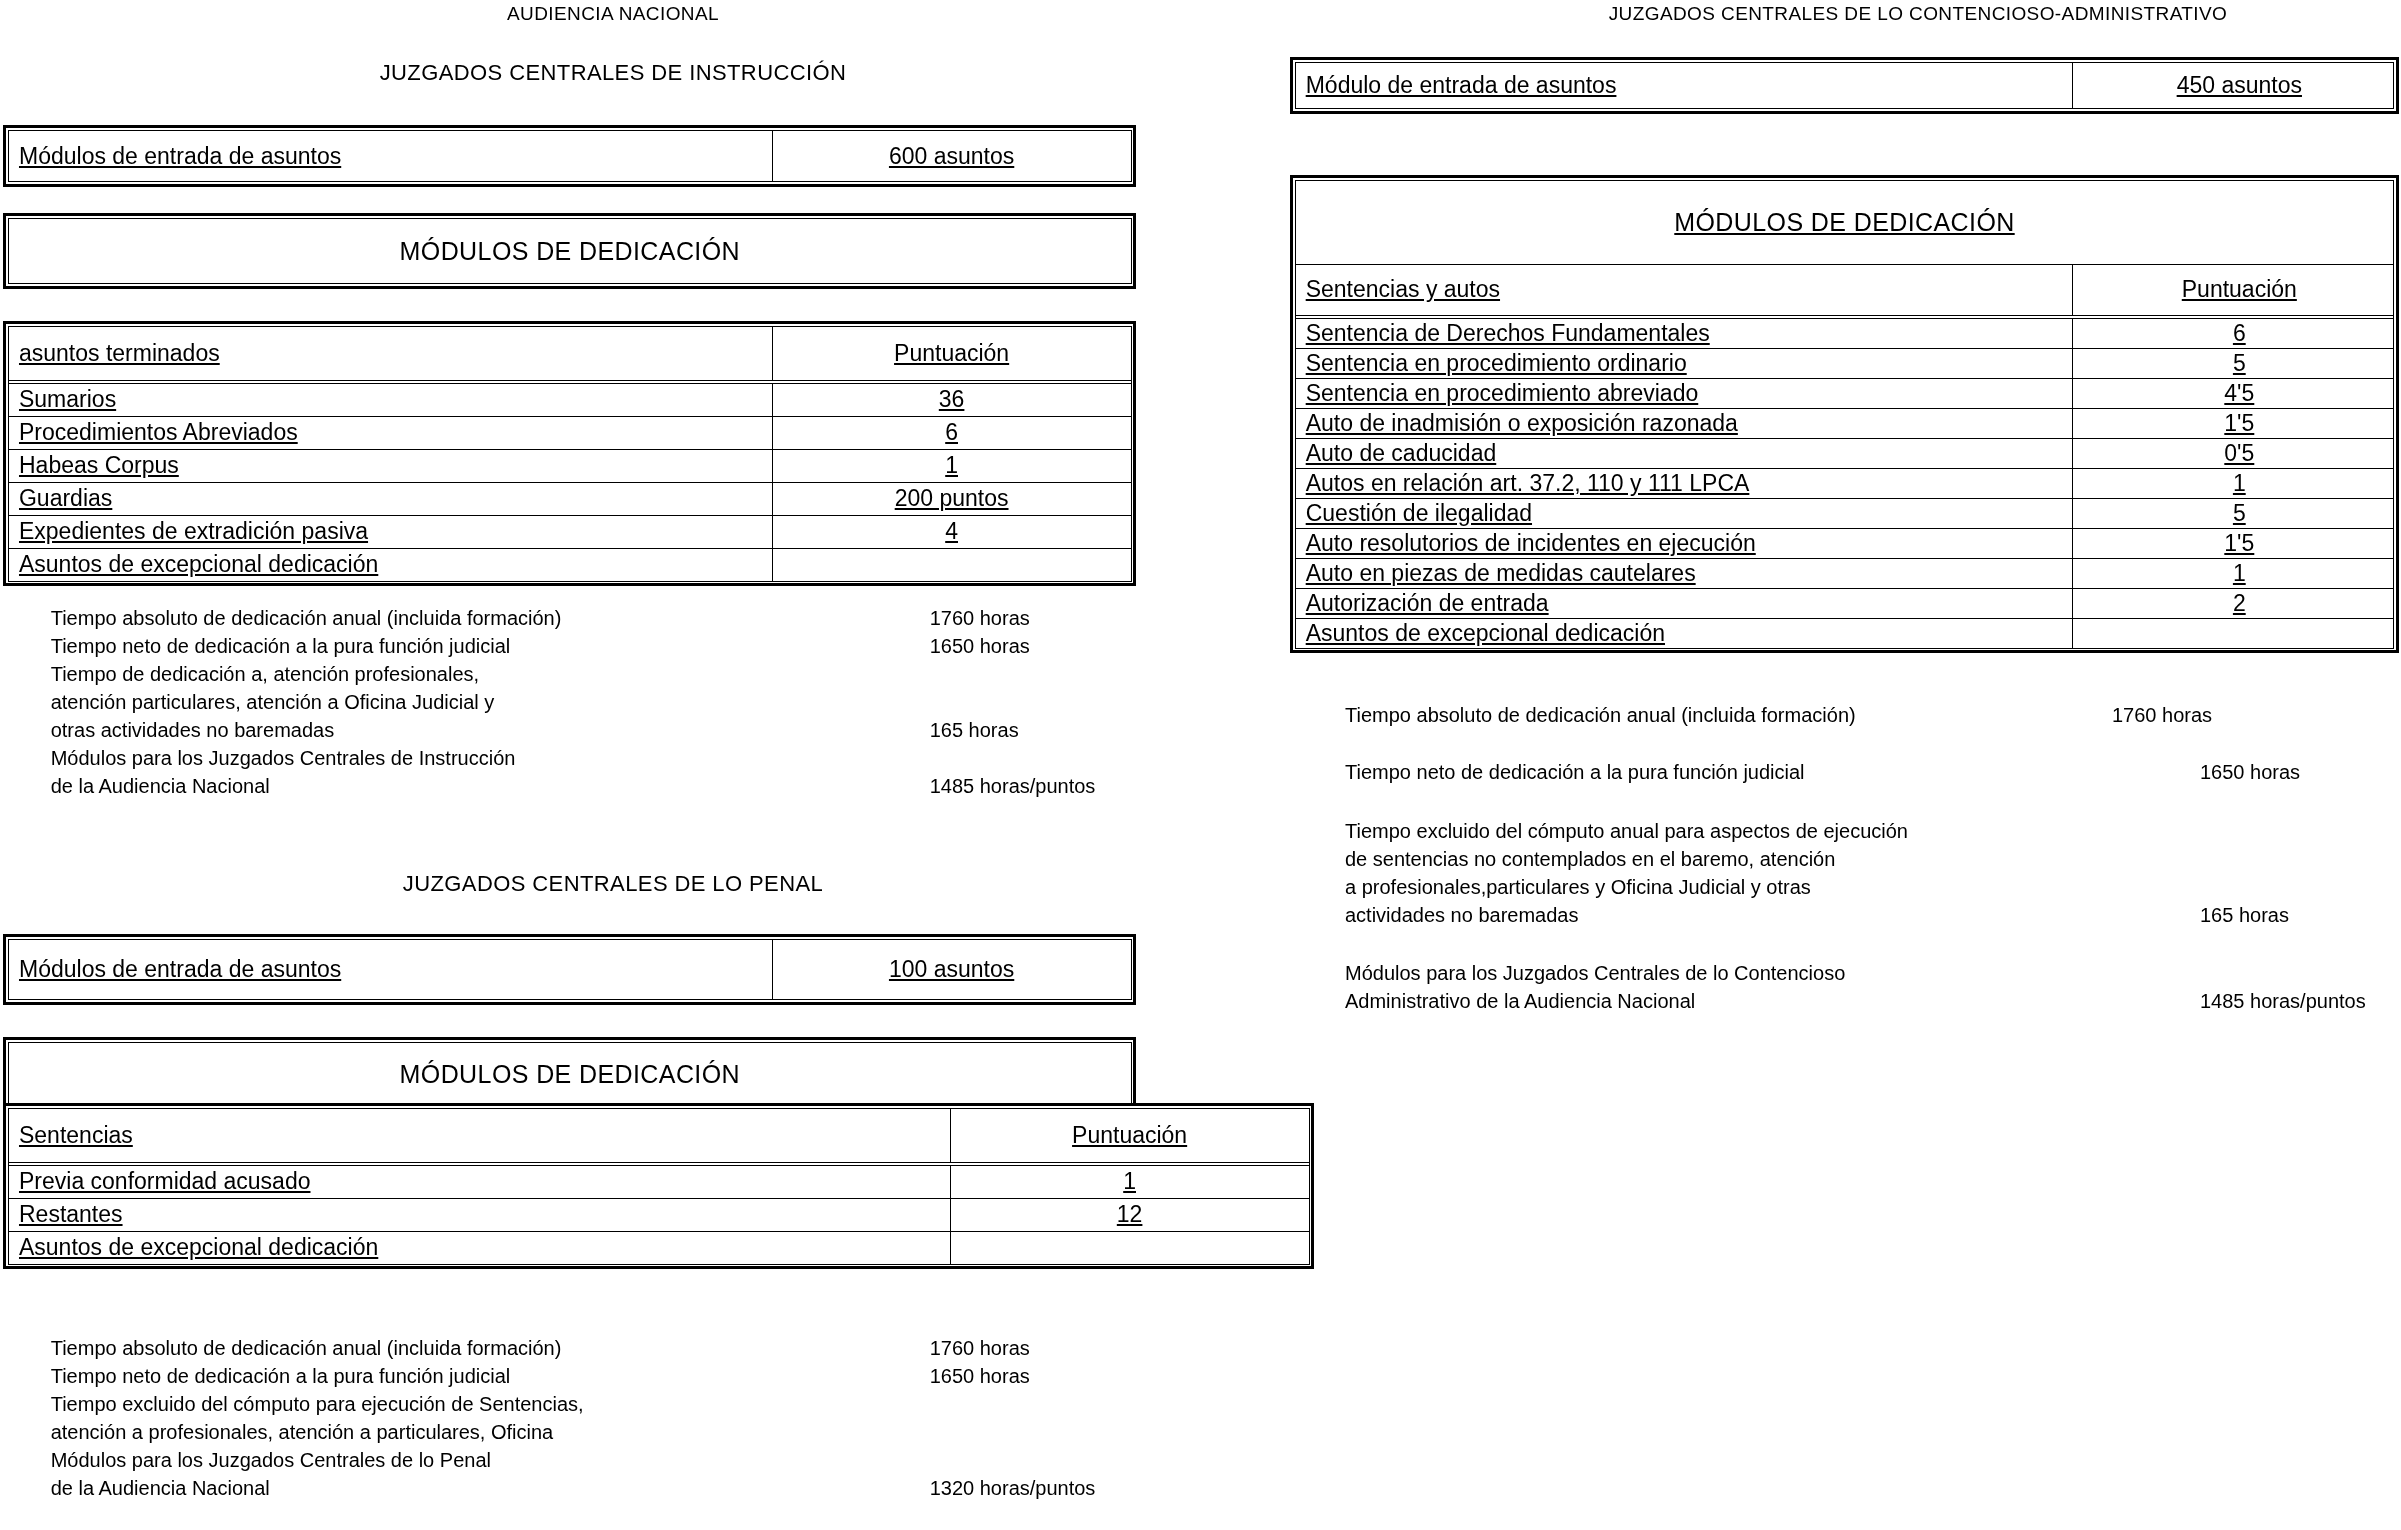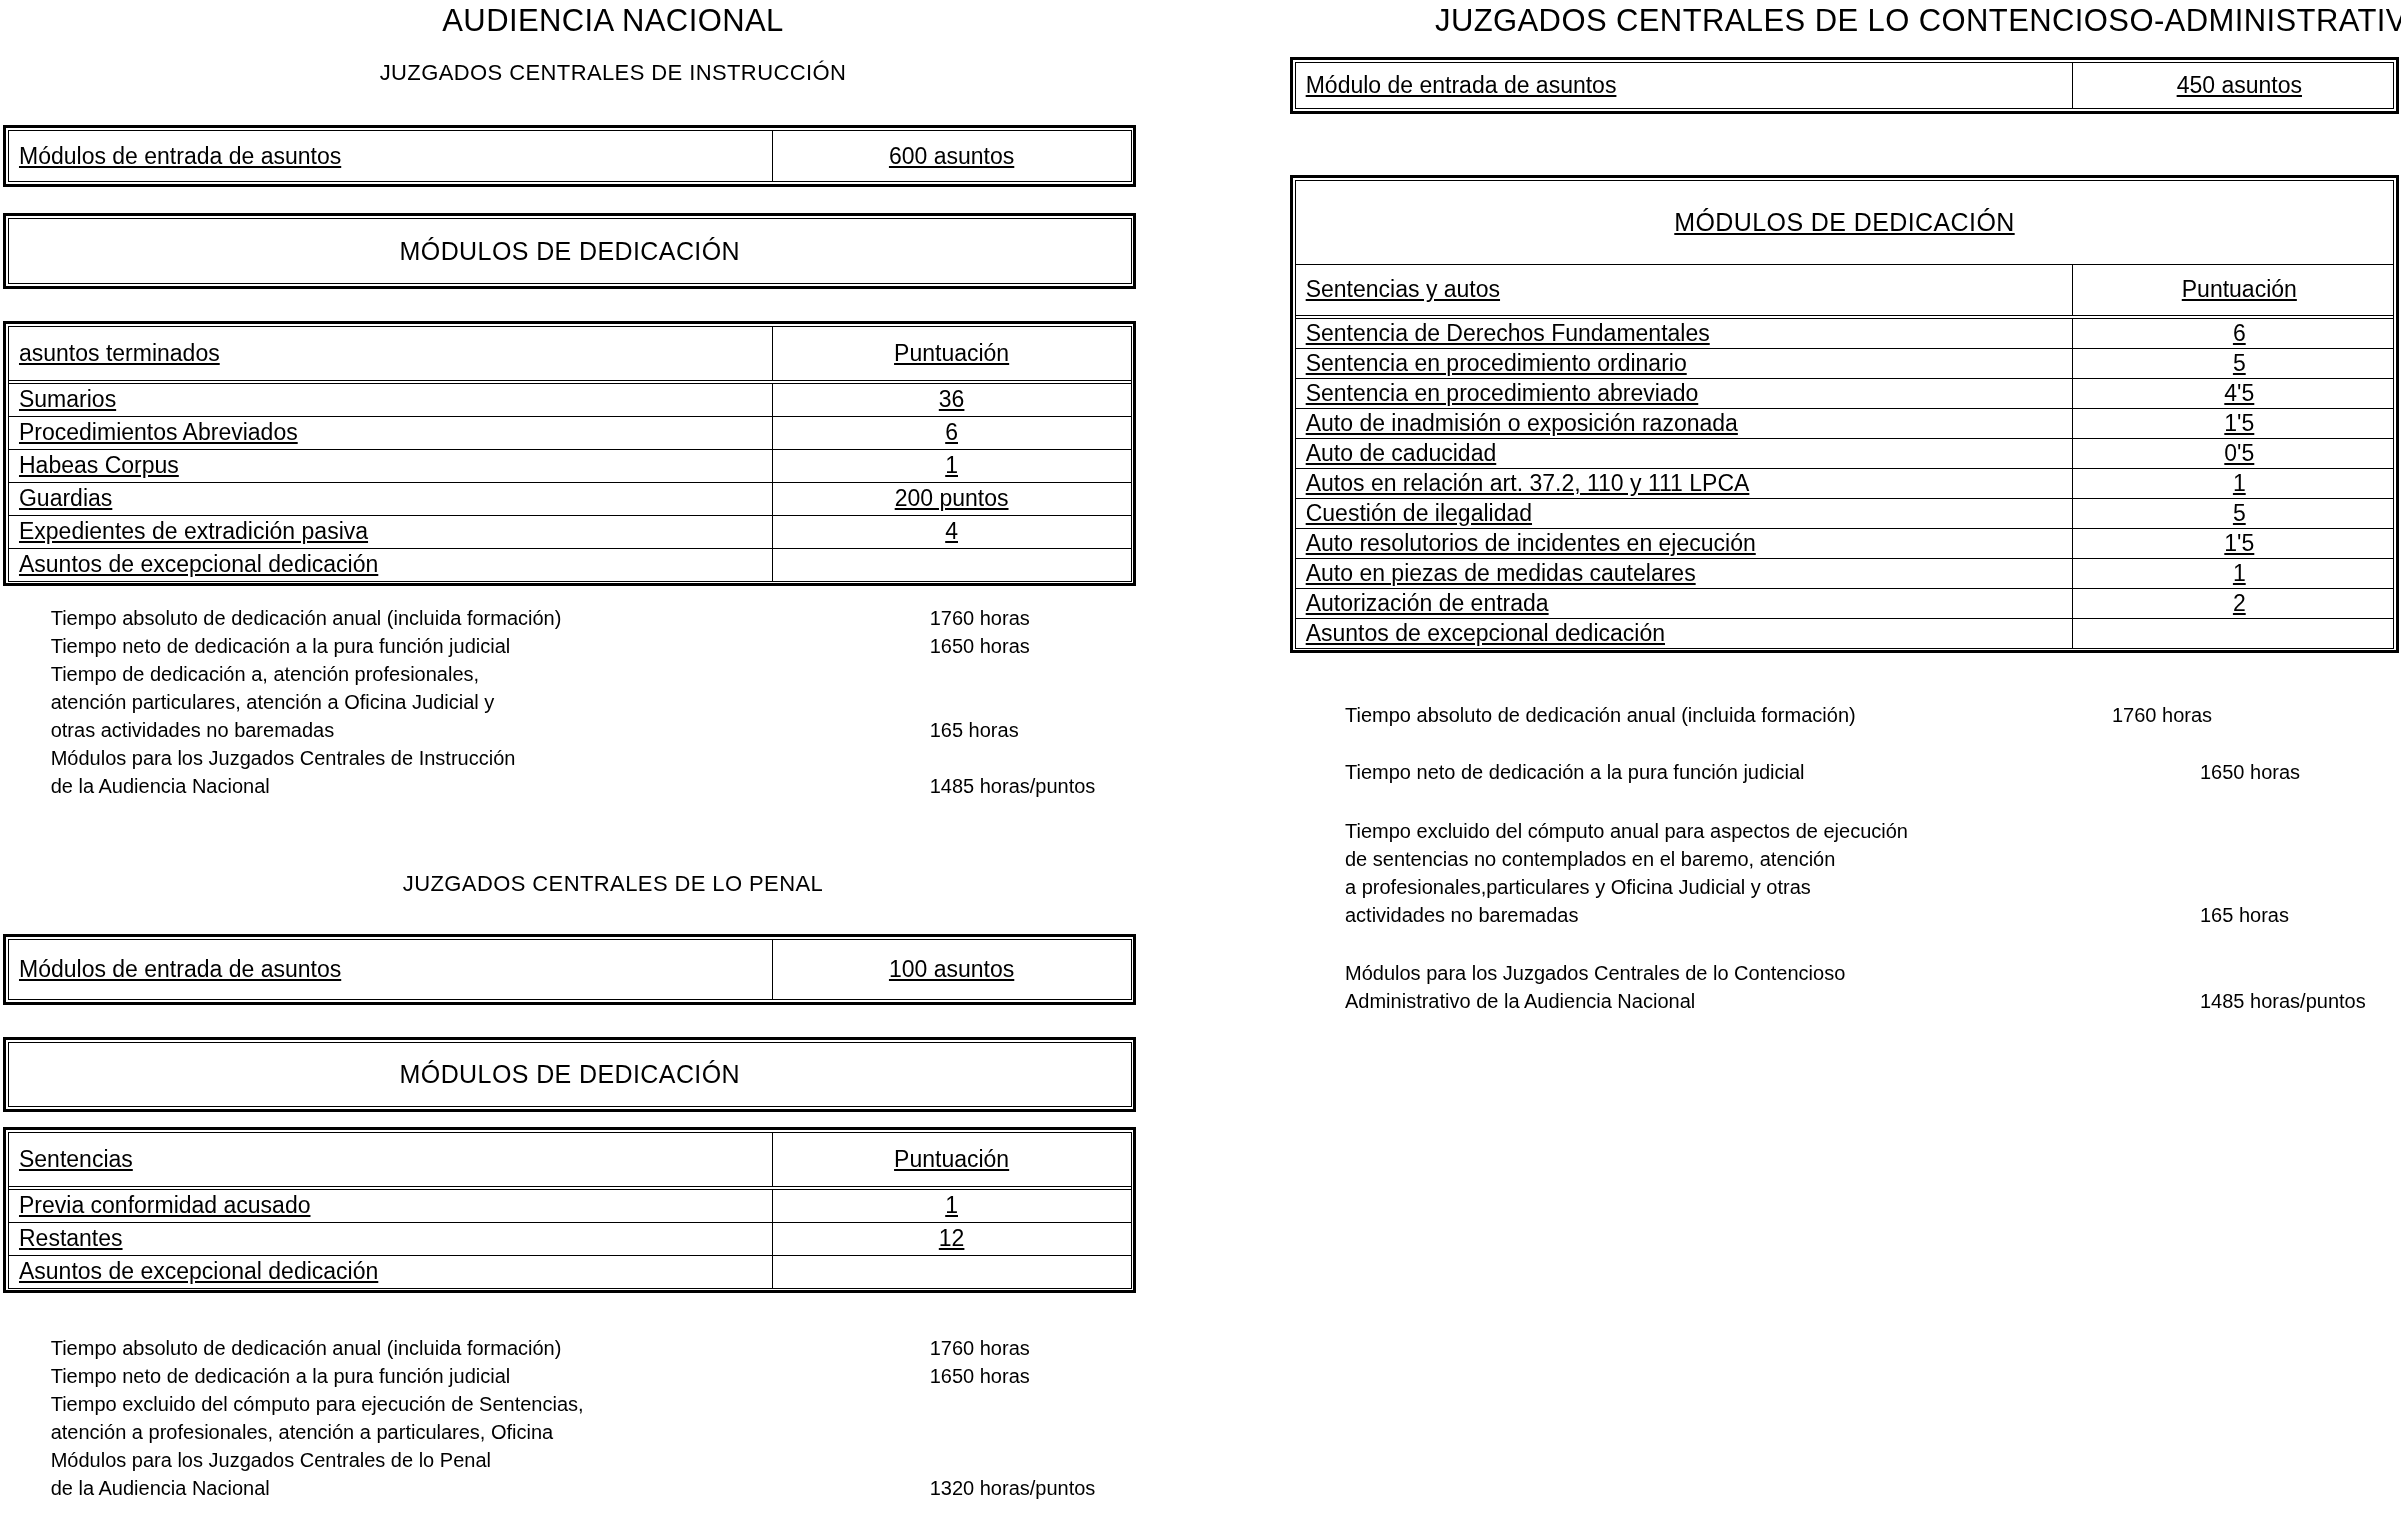--- a/index.html
+++ b/index.html
@@ -1,21 +1,21 @@
 <!DOCTYPE html>
 <html style="font-size:13.3px"><head>
 <meta charset="utf-8">
 <style>
   html,body{margin:0;padding:0;background:#fff;}
   .page{position:relative;width:2401px;height:1531px;background:#ffffff;
         font-family:"Liberation Sans",sans-serif;color:#000;overflow:hidden;}
 
   
   .h{position:absolute;text-align:center;white-space:nowrap;letter-spacing:0.4px;}
-  .h1{font-size:31px;}
+  .h1{font-size:19px;}
   .h2{font-size:22px;}
 
   
   .tbl{position:absolute;box-sizing:border-box;border:3.3px solid #000;padding:1.7px;background:#fff;}
   .tbl-in{box-sizing:border-box;border:0.8px solid #000;height:100%;display:flex;flex-direction:column;}
 
   .row{display:flex;align-items:stretch;text-decoration:underline;}
   .row.head{border-bottom:4.2px double #000;justify-content:flex-end;}
   .row.data + .row.data{border-top:1.7px solid #000;}
   .row.span{border-bottom:1.7px solid #000;align-items:center;justify-content:center;
@@ -132,21 +132,21 @@
         <div class="c-label">Módulos de entrada de asuntos</div>
         <div class="c-score">100 asuntos</div>
       </div>
     </div>
   </div>
 
   <div class="tbl" style="left:3.3px;top:1037px;width:1133px;height:75px;">
     <div class="tbl-in" style="align-items:center;justify-content:center;font-size:25px;letter-spacing:0.4px;">MÓDULOS DE DEDICACIÓN</div>
   </div>
 
-  <div class="tbl wl" style="left:3.3px;top:1127px;width:1133px;">
+  <div class="tbl wl" style="left:3.3px;top:1103px;width:1311px;">
     <div class="tbl-in">
       <div class="row head hl">
         <div class="c-label">Sentencias</div>
         <div class="c-score">Puntuación</div>
       </div>
       <div class="row data dl">
         <div class="c-label">Previa conformidad acusado</div>
         <div class="c-score">1</div>
       </div>
       <div class="row data dl">

